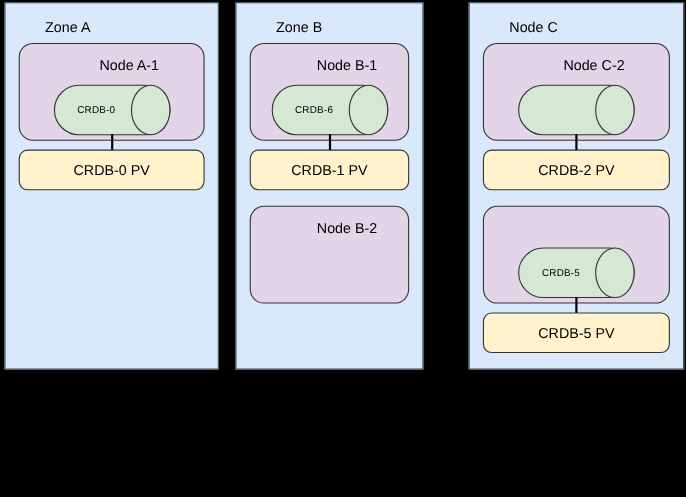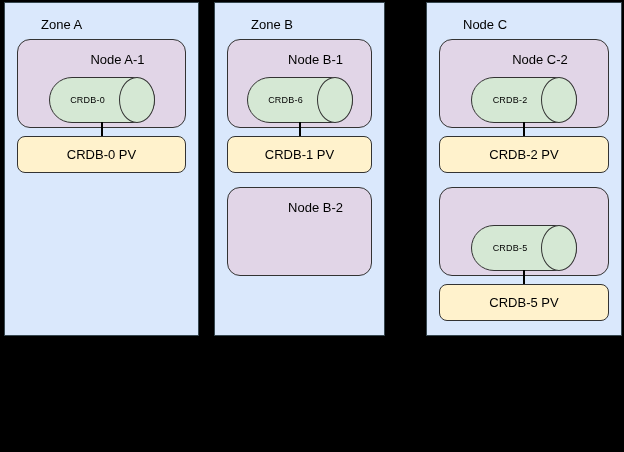--- a/index.html
+++ b/index.html
@@ -126,21 +126,20 @@
   </div>
 
   <div class="zone zone-c">
     <div class="zone-label">Node C</div>
 
     <div class="node node-1">
       <div class="node-label">Node C-2</div>
       <div class="cyl">
         <div class="cyl-body"></div>
         <div class="cyl-cap"></div>
-        <div class="cyl-label">CRDB-2</div>
       </div>
     </div>
     <div class="connector conn-1"></div>
     <div class="pv pv-1">
       <span>CRDB-2 PV</span>
     </div>
 
     <div class="node node-2">
       <div class="cyl">
         <div class="cyl-body"></div>

